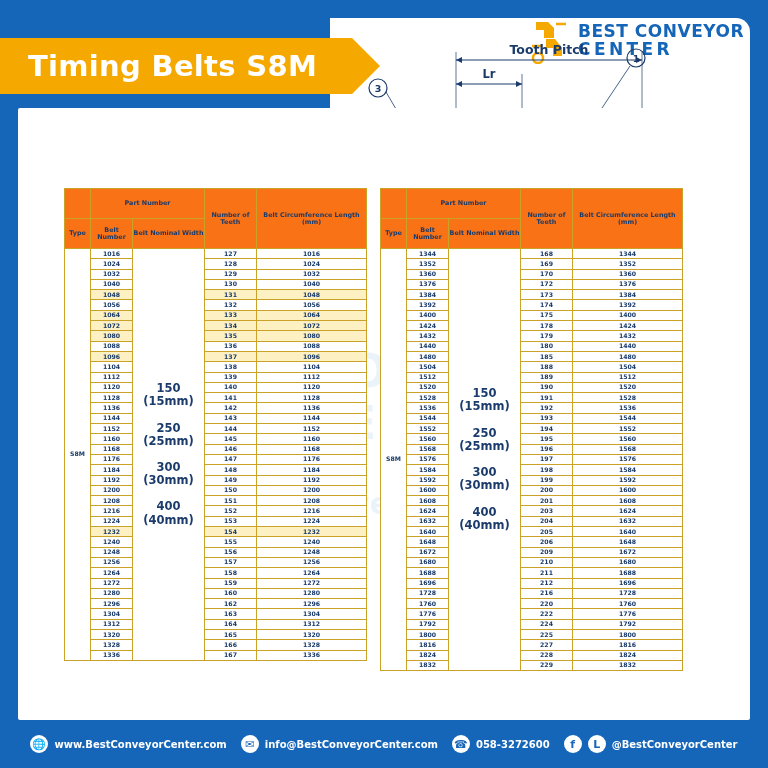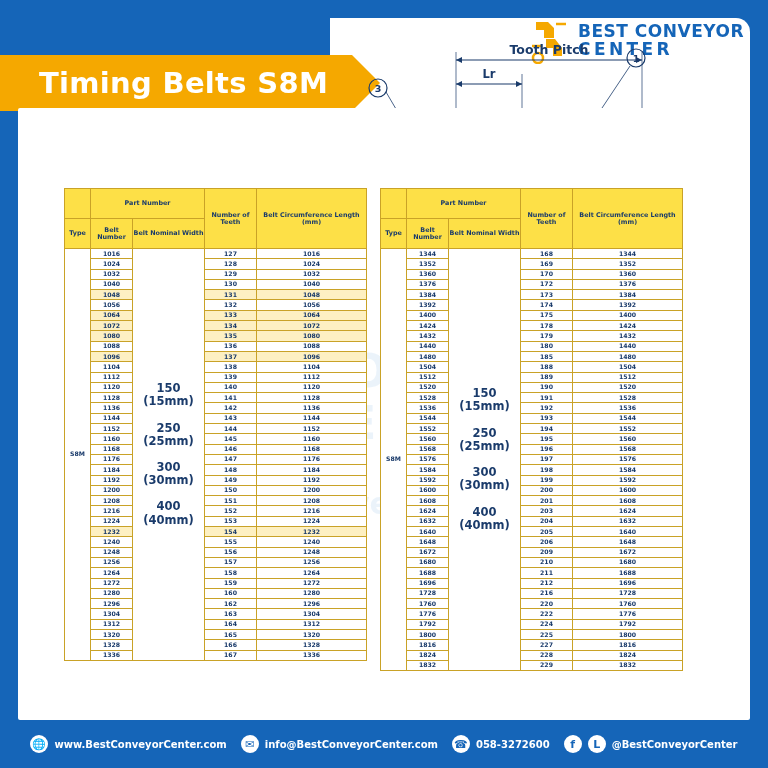--- a/index.html
+++ b/index.html
@@ -29,24 +29,24 @@
     background:#ffffff;
     border-top-right-radius:14px;
   }
   .topwhite:after{
     content:"";
     position:absolute; left:-0px; top:0; width:0; height:0;
   }
   
   .banner {
     position:absolute;
-    left:0px; top:55px; width:352px; height:56px;
+    left:0px; top:38px; width:352px; height:56px;
     background:#f5a800;
     display:flex; align-items:center;
-    padding-left:39px;
+    padding-left:28px;
   }
   .banner:after{
     content:"";
     position:absolute; right:-28px; top:0;
     border-top:28px solid transparent;
     border-bottom:28px solid transparent;
     border-left:28px solid #f5a800;
   }
   .banner h1 {
     margin:0;
@@ -89,21 +89,21 @@
     padding:0;
     text-align:center;
     color:#1a3b6b;
     font-size:6.2px;
     font-weight:bold;
     line-height:1.0;
     height:10.3px;
     background:#ffffff;
   }
   table.pn th {
-    background:#fde047;
+    background:#f97316;
     color:#1a3b6b;
     font-size:6.4px;
     height:30px;
   }
   table.pn th.sub { height:13px; }
   td.type-cell {
     font-size:13px;
     color:#1a3b6b;
     font-weight:bold;
     vertical-align:middle;

